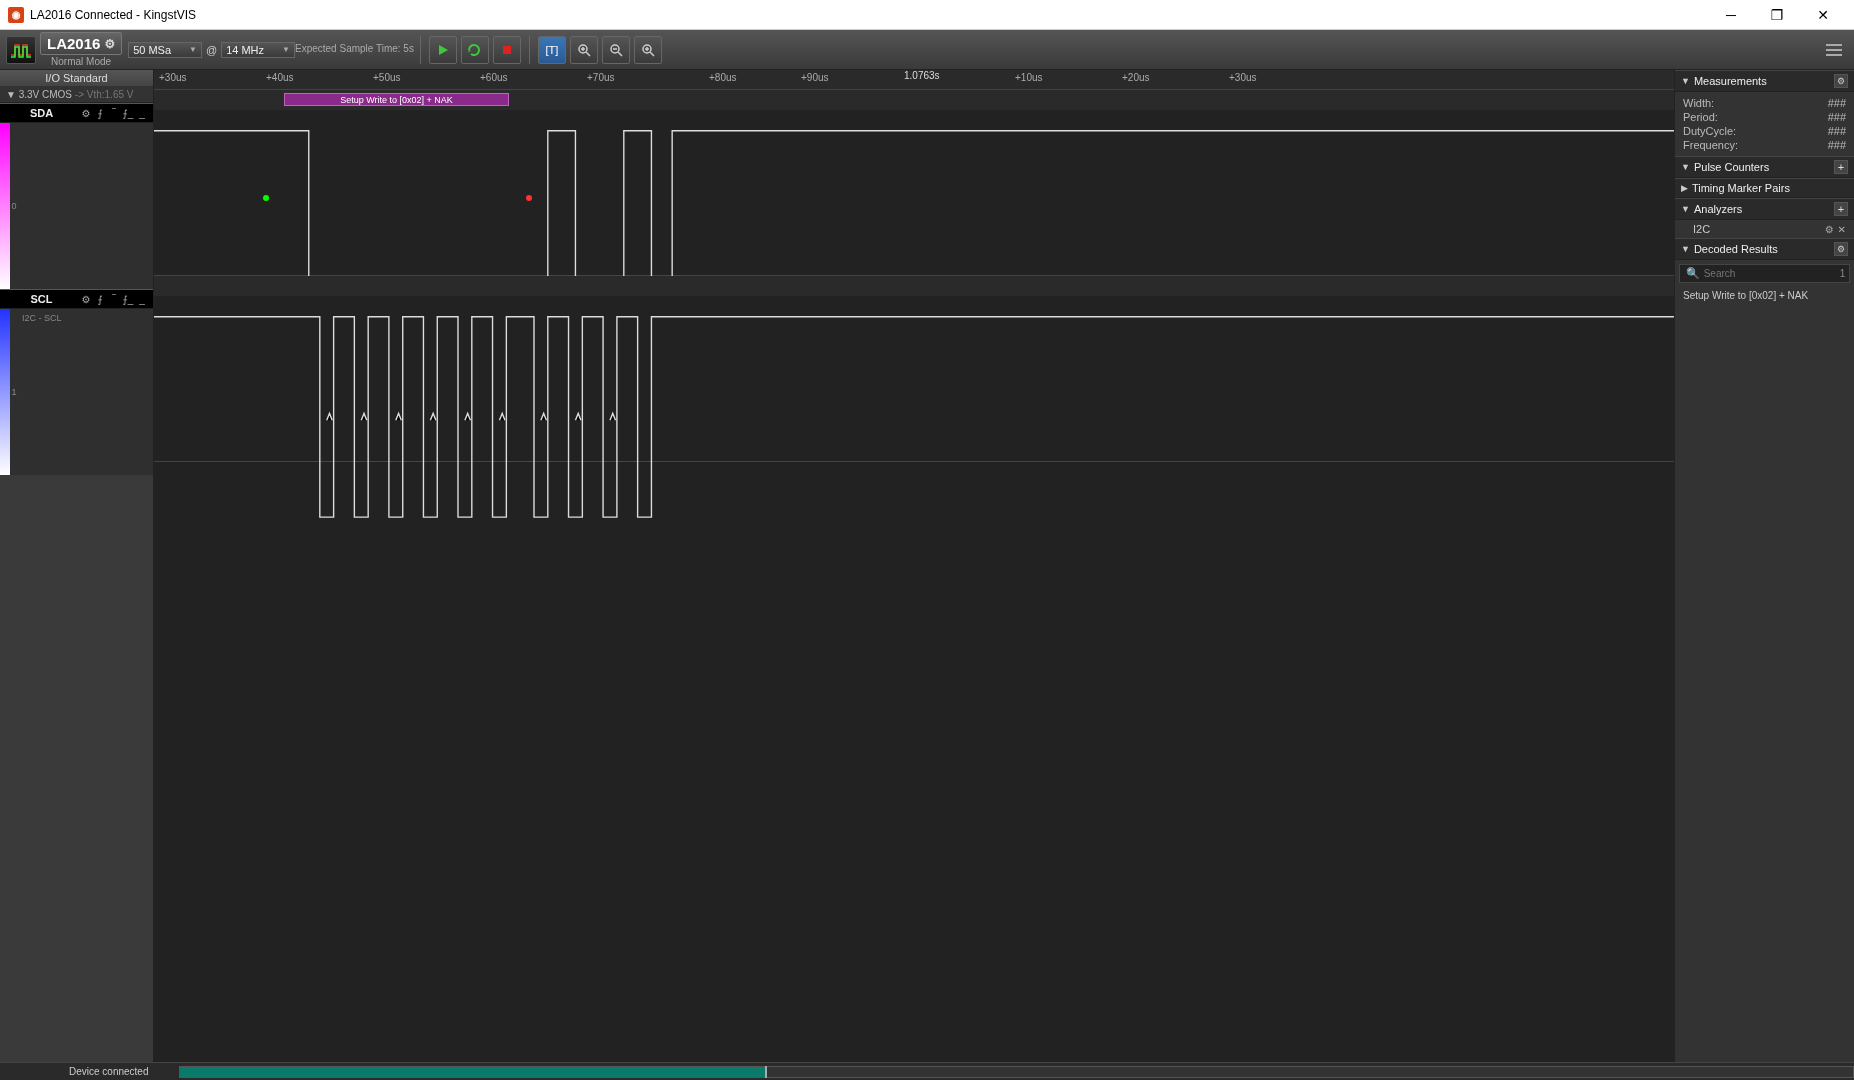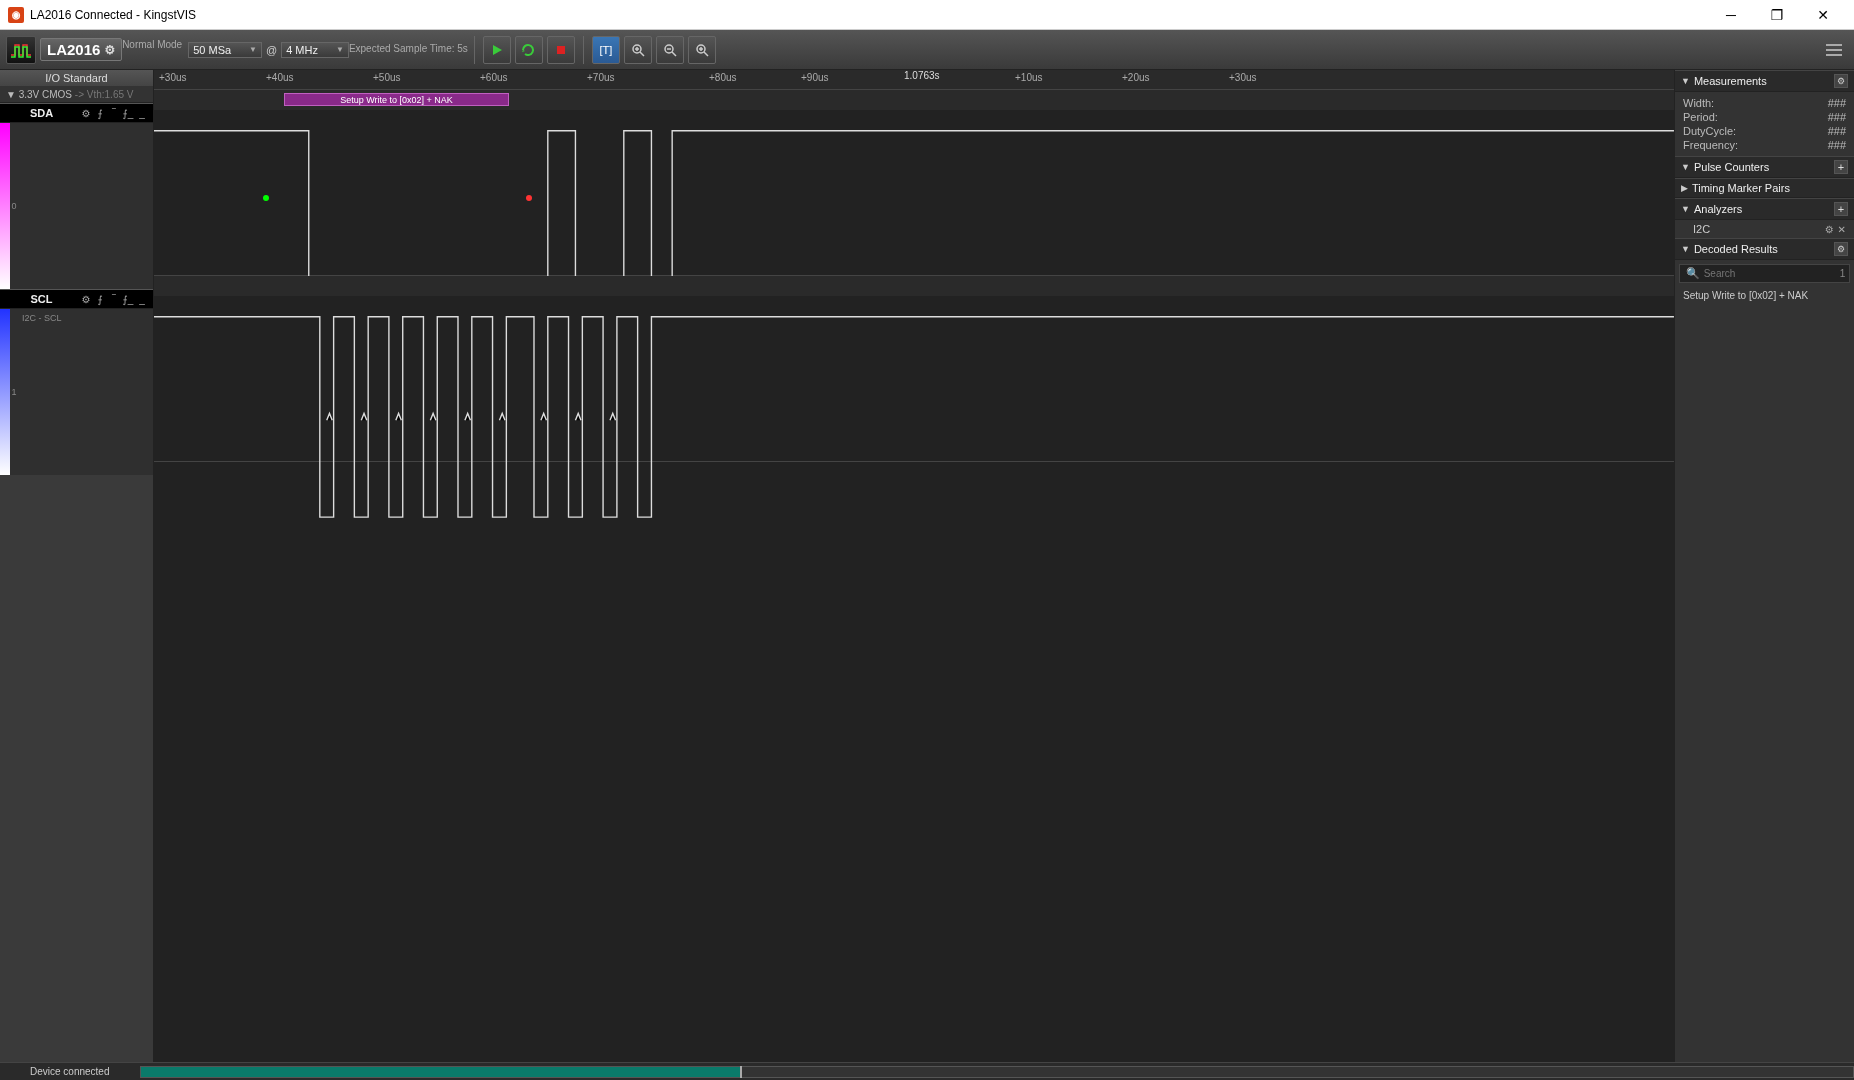--- a/index.html
+++ b/index.html
@@ -60,21 +60,21 @@
 .meas-body{padding:4px 8px;}
 .meas-row{display:flex;justify-content:space-between;padding:1px 0;color:#bbb;}
 .analyzer-item{padding:3px 8px 3px 18px;display:flex;align-items:center;}
 .analyzer-item .nm{flex:1;}
 .analyzer-item .ctl{font-size:10px;color:#aaa;margin-left:4px;}
 .searchbox{margin:4px;padding:2px 6px;background:#222;border:1px solid #444;display:flex;align-items:center;gap:4px;}
 .searchbox input{flex:1;background:transparent;border:none;color:#ccc;font-size:10px;outline:none;}
 .searchbox .cnt{color:#888;font-size:10px;}
 .decoded-item{padding:3px 8px;font-size:10px;color:#ccc;}
 .statusbar{height:18px;background:#2a2a2a;display:flex;align-items:center;border-top:1px solid #444;}
-.statusbar .txt{color:#ccc;font-size:10px;padding:0 30px;}
+.statusbar .txt{color:#ccc;font-size:10px;padding:0 30px;margin-left:39px;}
 .minimap{flex:1;height:12px;background:#333;border:1px solid #555;position:relative;}
 .minimap .region{position:absolute;top:0;bottom:0;background:#0a7a6a;}
 .minimap .viewport{position:absolute;top:-1px;bottom:-1px;border:1px solid #aaa;width:2px;}
 </style>
 </head>
 <body>
 
 <div class="titlebar">
   <div class="appicon">◉</div>
   <div class="title">LA2016 Connected - KingstVIS</div>
@@ -83,36 +83,36 @@
   <div class="winbtn close">✕</div>
 </div>
 
 <div class="toolbar">
   <div class="logo">
       <svg viewBox="0 0 22 18">
         <path d="M1 14 H5 V4 H9 V14 H13 V4 H17 V14 H21" fill="none" stroke="#e33" stroke-width="1.5"></path>
         <path d="M1 16 H5 V6 H9 V16 H13 V6 H17 V16 H21" fill="none" stroke="#3e3" stroke-width="1.5"></path>
       </svg>
     </div>
-  <div style="display:flex;flex-direction:row;">
+  <div style="display:flex;flex-direction:column;">
     <div class="devname">
         <span>LA2016</span>
         <span class="gear">⚙</span>
       </div>
     <div class="tb-sub-bot" style="text-align:center;">Normal Mode</div>
   </div>
   <div class="tb-sub">
     <div class="tb-sub-top">
       <div class="sel">
           <span>50 MSa</span>
           <span class="drop">▼</span>
         </div>
       <span style="margin:0 2px;">@</span>
       <div class="sel">
-          <span>4 MHz</span>
+          <span>14 MHz</span>
           <span class="drop">▼</span>
         </div>
     </div>
     <div class="tb-sub-bot">Expected Sample Time: 5s</div>
   </div>
   <div class="tb-sep"></div>
   <div class="tb-btn play">
       <svg width="14" height="14" viewBox="0 0 14 14">
         <path d="M3 2 L12 7 L3 12 Z"></path>
       </svg>

